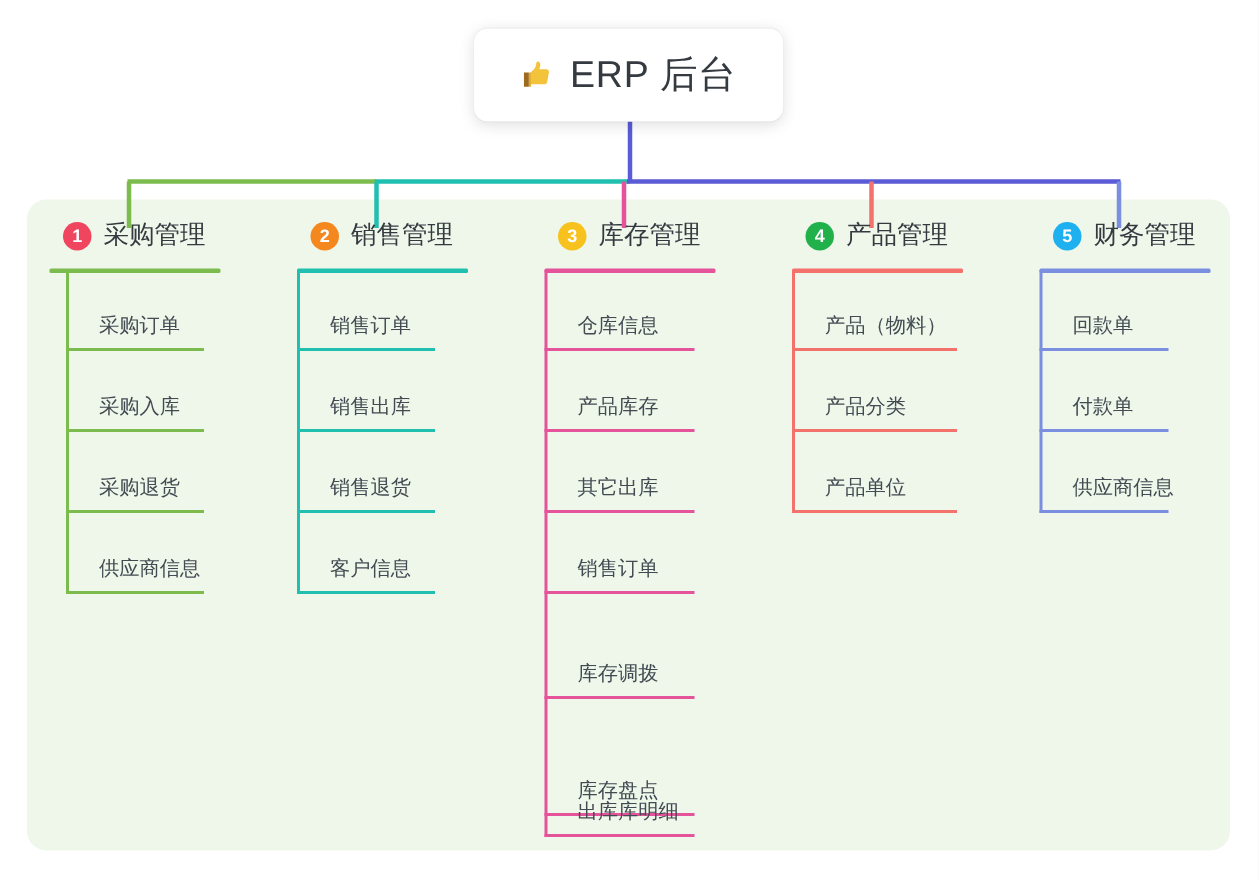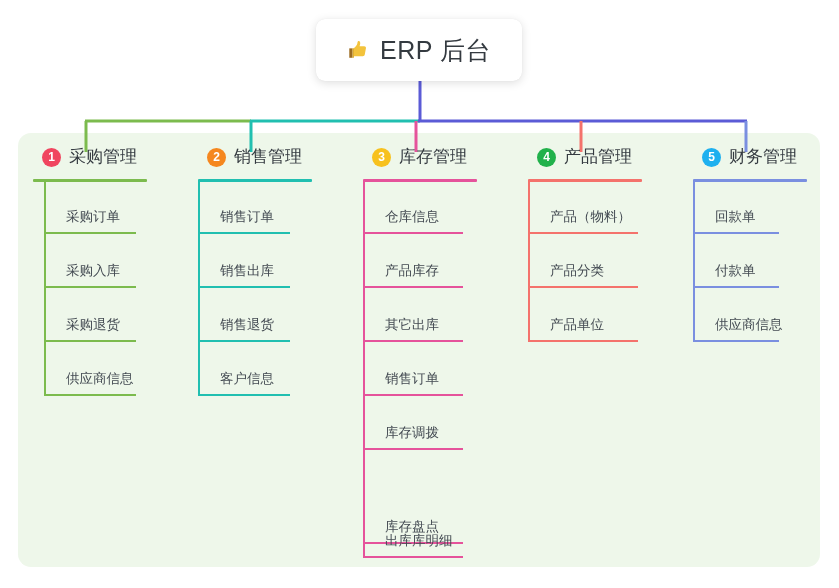--- a/index.html
+++ b/index.html
@@ -180,21 +180,21 @@
             <div class="item-underline" style="background: rgb(229, 83, 155); width: 100px;"></div>
           </div>
           <div class="item" style="top: 108px; position: absolute; left: 0px; width: 100px;">
             <div class="item-label">其它出库</div>
             <div class="item-underline" style="background: rgb(229, 83, 155); width: 100px;"></div>
           </div>
           <div class="item" style="top: 162px; position: absolute; left: 0px; width: 100px;">
             <div class="item-label">销售订单</div>
             <div class="item-underline" style="background: rgb(229, 83, 155); width: 100px;"></div>
           </div>
-          <div class="item" style="top: 216px; position: absolute; left: 0px; width: 100px; text-align: center;">
+          <div class="item" style="top: 232px; position: absolute; left: 0px; width: 100px; text-align: center;">
             <div class="item-label">库存调拨</div>
             <div class="item-underline" style="background: rgb(229, 83, 155); width: 100px;"></div>
           </div>
           <div class="item" style="top: 270px; position: absolute; left: 0px; width: 100px; margin-top: 40px;">
             <div class="item-label">库存盘点</div>
             <div class="item-underline" style="background: rgb(229, 83, 155); width: 100px;"></div>
           </div>
           <div class="item" style="top: 324px; position: absolute; left: 0px; width: 100px;">
             <div class="item-label">出库库明细</div>
             <div class="item-underline" style="background: rgb(229, 83, 155); width: 100px;"></div>

